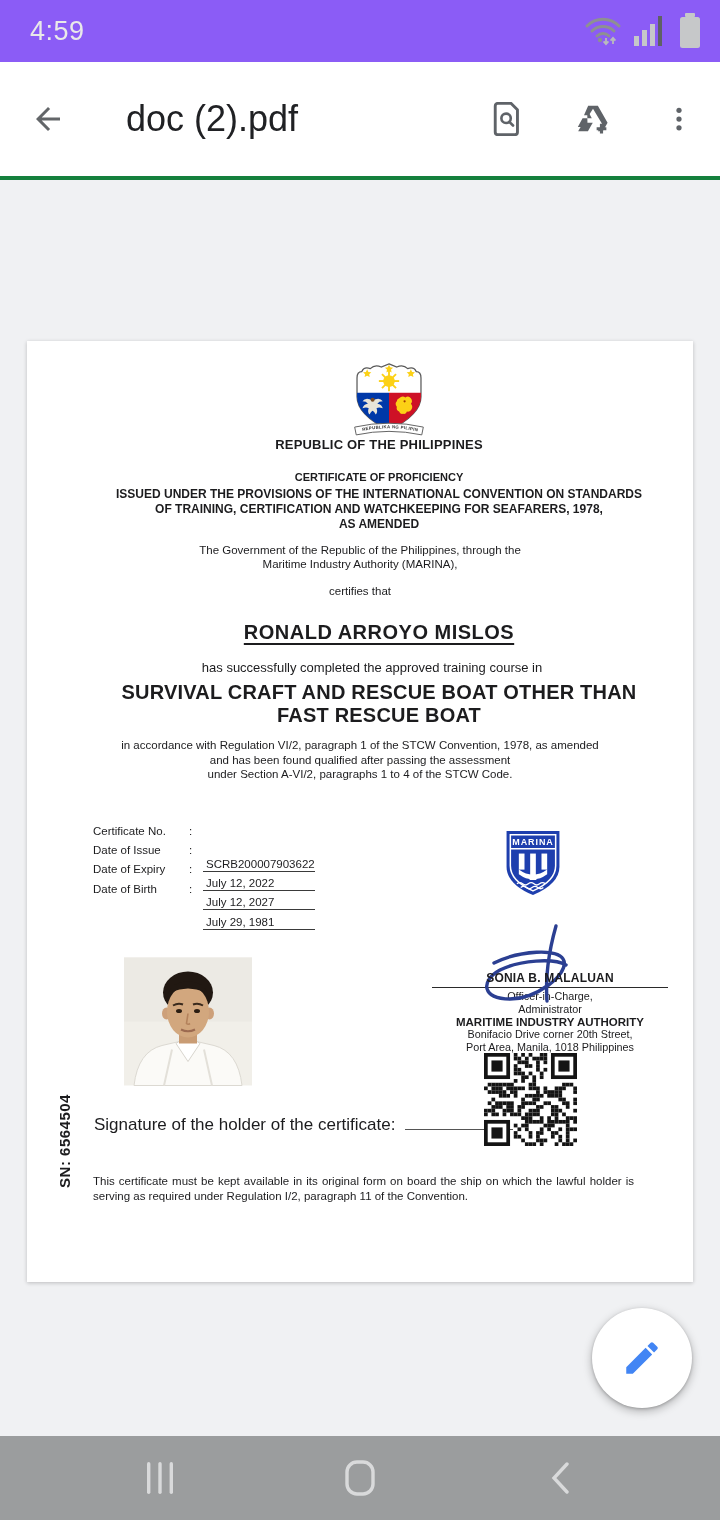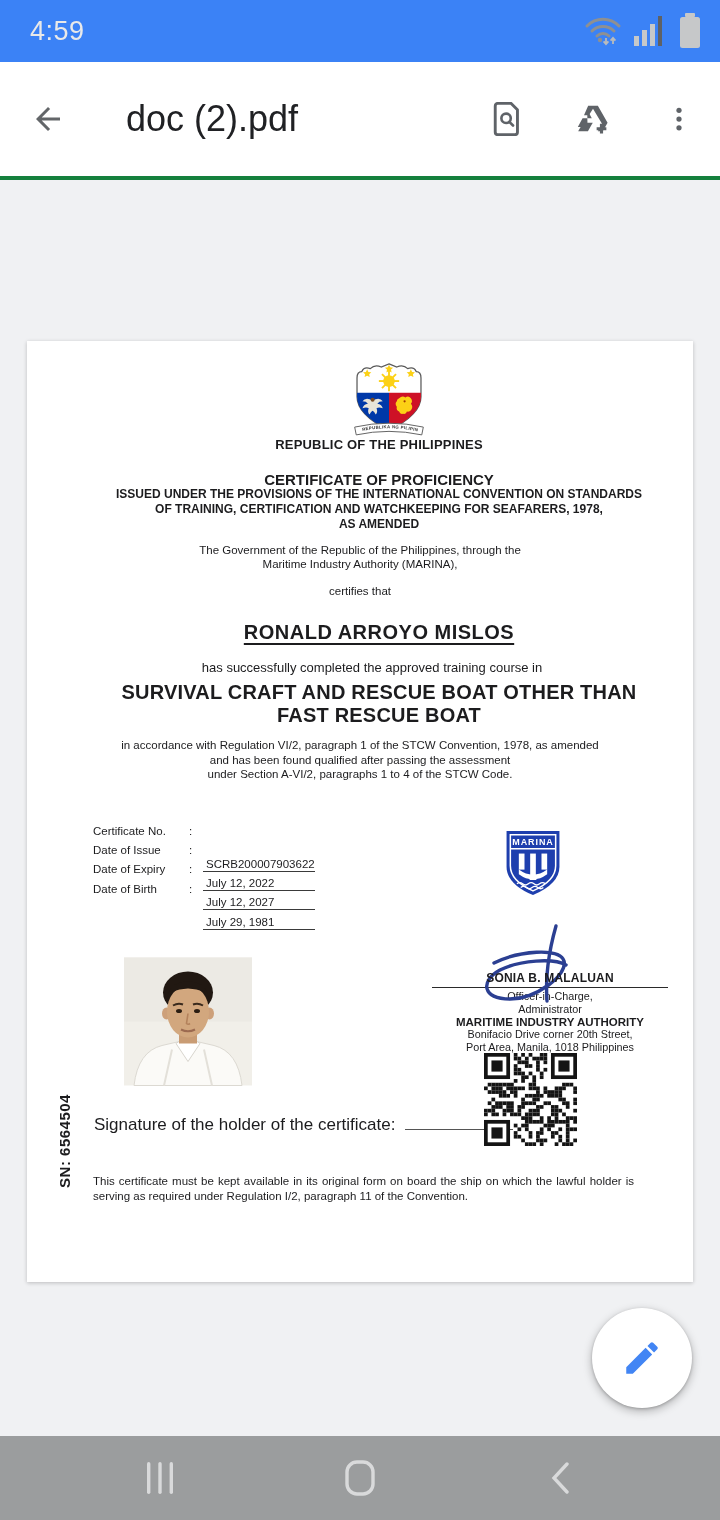--- a/index.html
+++ b/index.html
@@ -1,21 +1,21 @@
 <!DOCTYPE html>
 <html><head>
 <meta charset="utf-8">
 <style>
   * { margin:0; padding:0; box-sizing:border-box; }
   html,body { background:#444; }
   body { font-family:"Liberation Sans", sans-serif; }
   .screen { position:relative; width:720px; height:1520px; margin:0 auto; background:#f0f1f3; overflow:hidden; }
 
   
-  .status-bar { position:absolute; top:0; left:0; width:720px; height:62px; background:#3b82f6;
+  .status-bar { position:absolute; top:0; left:0; width:720px; height:62px; background:#8b5cf6;
     display:flex; align-items:center; justify-content:space-between; padding:0 18px 0 30px; }
   .status-time { color:#e9e9e9; font-size:27px; letter-spacing:.5px; }
   .status-icons { display:flex; align-items:center; gap:12px; }
 
   
   .toolbar { position:absolute; top:62px; left:0; width:720px; height:118px; background:#fff;
     display:flex; align-items:center; padding:0 24px 0 26px; border-bottom:4px solid #15803d; }
   .back-btn { width:44px; height:44px; display:flex; align-items:center; justify-content:center; flex:0 0 auto; }
   .toolbar-title { margin-left:56px; font-size:36px; color:#202124; flex:1 1 auto;
     white-space:nowrap; overflow:hidden; text-overflow:ellipsis; }
@@ -23,21 +23,21 @@
 
   
   .viewer { position:absolute; top:181px; left:0; width:720px; height:1255px; background:#f0f1f3; }
   .page { position:absolute; left:27px; top:160px; width:666px; height:941px; background:#fff;
     box-shadow:0 1px 4px rgba(0,0,0,.22); color:#1c1c1e; }
   .abs { position:absolute; }
   .ctr { left:0; width:666px; text-align:center; }
   .b { font-weight:bold;margin-left:19px; }
 
   .country { top:96px; font-size:13px; letter-spacing:.2px; }
-  .cert-title { top:130px; font-size:15px; }
+  .cert-title { top:130px; font-size:11px; }
   .issued { top:146px; font-size:12px; line-height:14.8px; }
   .gov { top:203px; font-size:11.5px; line-height:13.8px; }
   .certifies { top:244px; font-size:11.5px; }
   .holder-name { top:280px; font-size:20px; text-decoration:underline; text-underline-offset:4px; text-decoration-thickness:1.5px; letter-spacing:.5px; }
   .completed { top:319px; font-size:13px;padding-left:24px; }
   .course { top:340px; font-size:20px; line-height:22.5px; letter-spacing:.2px; }
   .accordance { top:397px; font-size:11.5px; line-height:14.6px; }
 
   .details { left:66px; top:484px; font-size:11.5px; }
   .detail-row { height:19.2px; display:flex; align-items:flex-start; }

